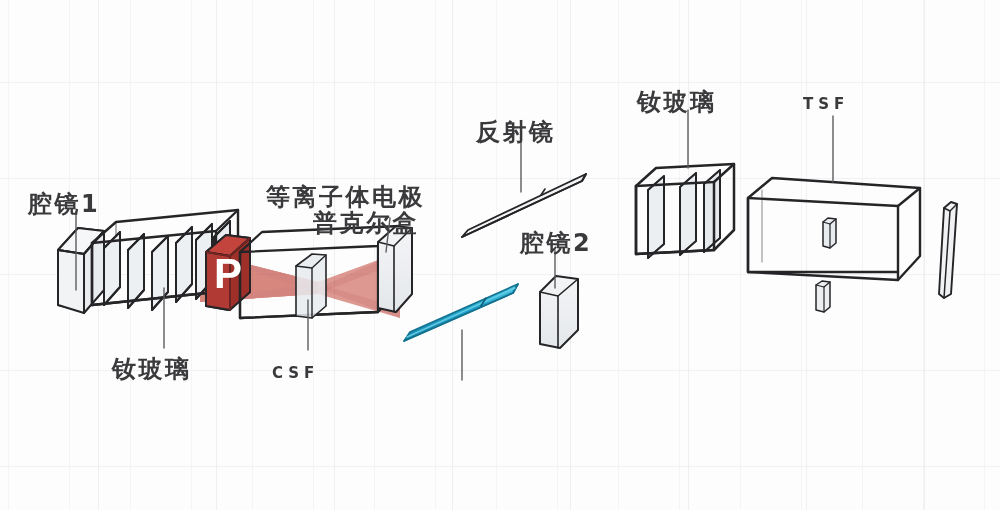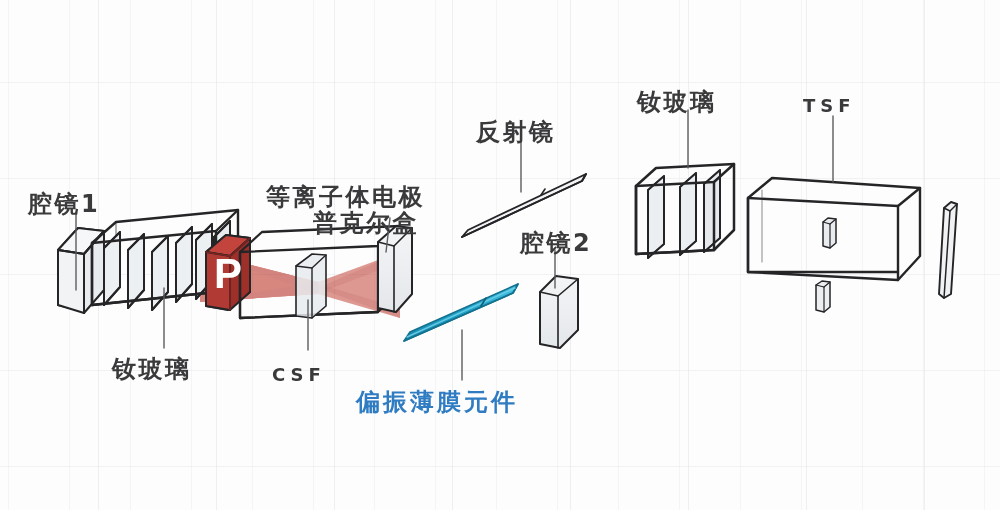--- a/index.html
+++ b/index.html
@@ -23,21 +23,21 @@
     background-image:
       linear-gradient(to right, rgba(232,234,236,.45) 1px, transparent 1px);
     background-size:61px 100%;
     background-position:8px 0;
     pointer-events:none;
   }
   svg#art{position:absolute;left:0;top:0;width:1000px;height:510px;}
   .lbl{position:absolute;white-space:nowrap;color:#3a3a3c;
        font-weight:bold;letter-spacing:.5px;line-height:1.22;}
   .lbl.cn{font-size:24px;letter-spacing:2.5px;}
-  .lbl.en{font-size:18px;letter-spacing:5px;}
+  .lbl.en{font-size:15px;letter-spacing:5px;}
   .lbl.blue{color:#2f7cc3;font-size:24px;letter-spacing:3px;}
 </style>
 </head>
 <body>
 
 <div id="stage">
 
   <div id="bggrid"></div>
   <div id="bggrid2"></div>
 
@@ -220,21 +220,20 @@
   <div class="lbl cn" style="left:313px;top:209px;">普克尔盒</div>
 
   <div class="lbl cn" style="left:266px;top:183px;">等离子体电极</div>
 
   <div class="lbl en" style="left:272px;top:364px;">CSF</div>
 
   <div class="lbl cn" style="left:476px;top:118px;">反射镜</div>
 
   <div class="lbl cn" style="left:520px;top:229px;">腔镜2</div>
 
-  <div class="lbl blue" style="left:356px;top:388px;">偏振薄膜元件</div>
 
   <div class="lbl cn" style="left:637px;top:88px;">钕玻璃</div>
 
   <div class="lbl en" style="left:803px;top:95px;">TSF</div>
 
   <div style="position:absolute;left:211px;top:252px;width:34px;height:44px;
               color:#ffffff;font-size:42px;font-weight:bold;line-height:44px;
               text-align:center;font-family:'Liberation Sans',sans-serif;">P</div>
 
 </div>

